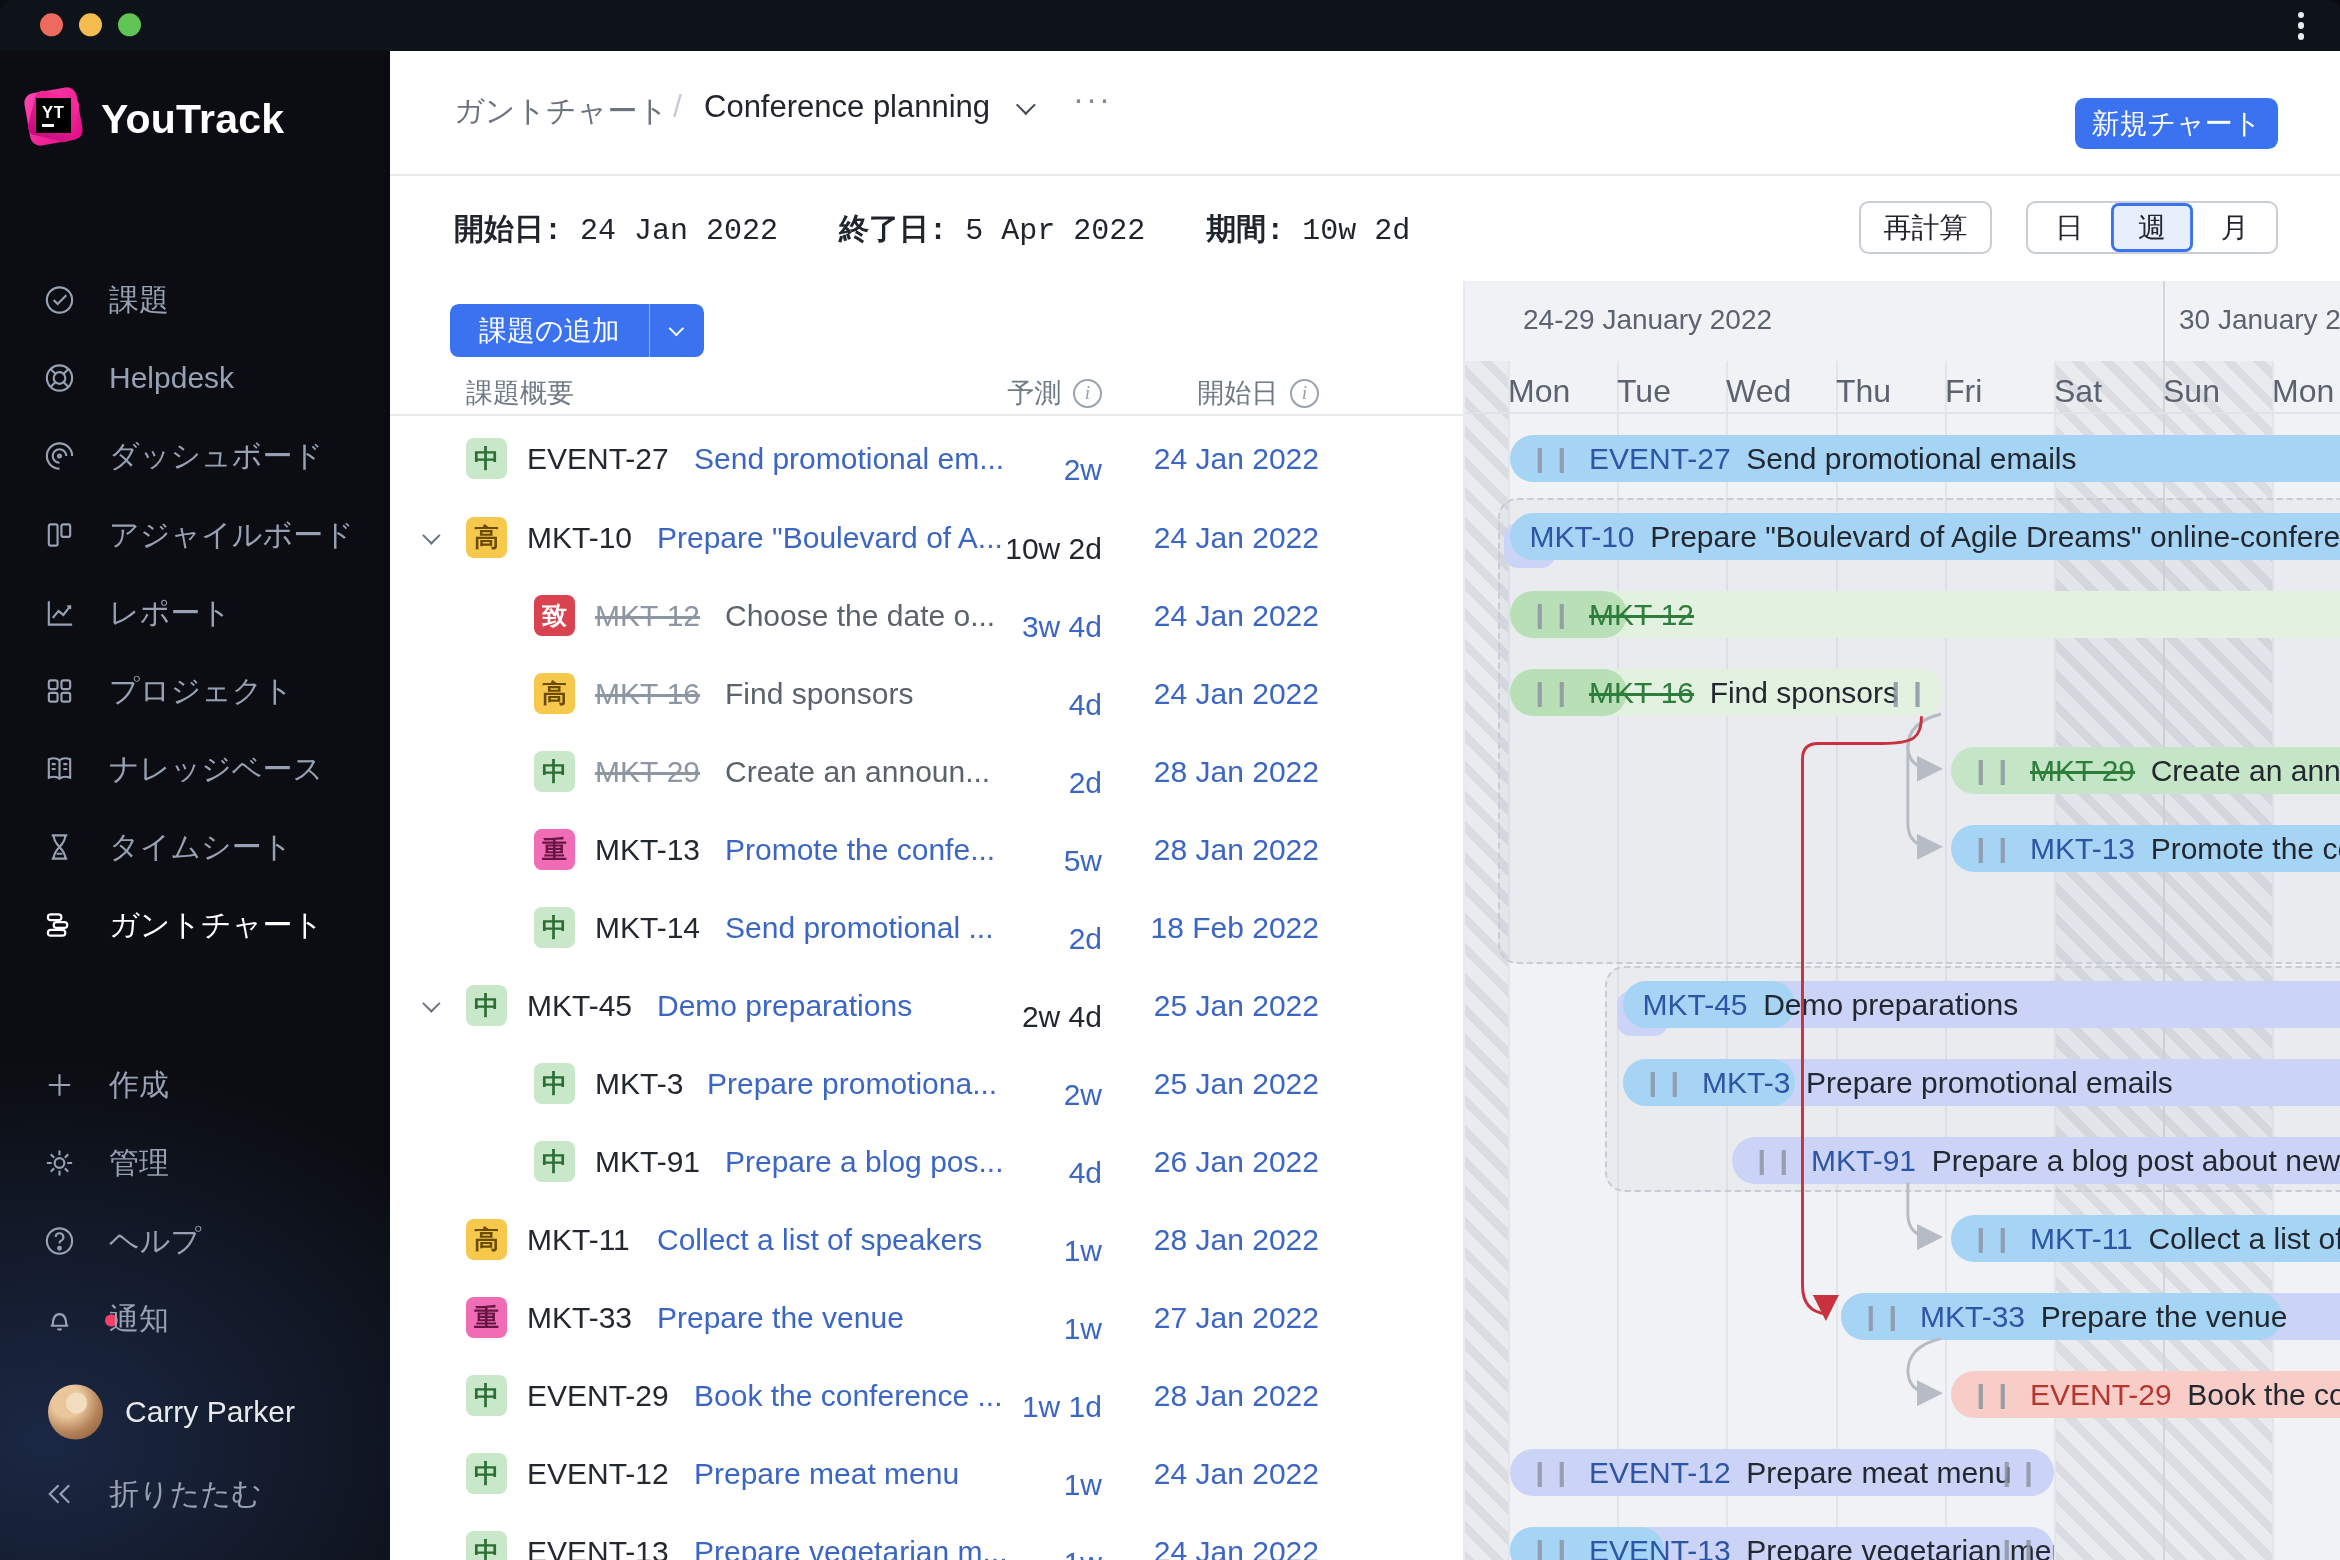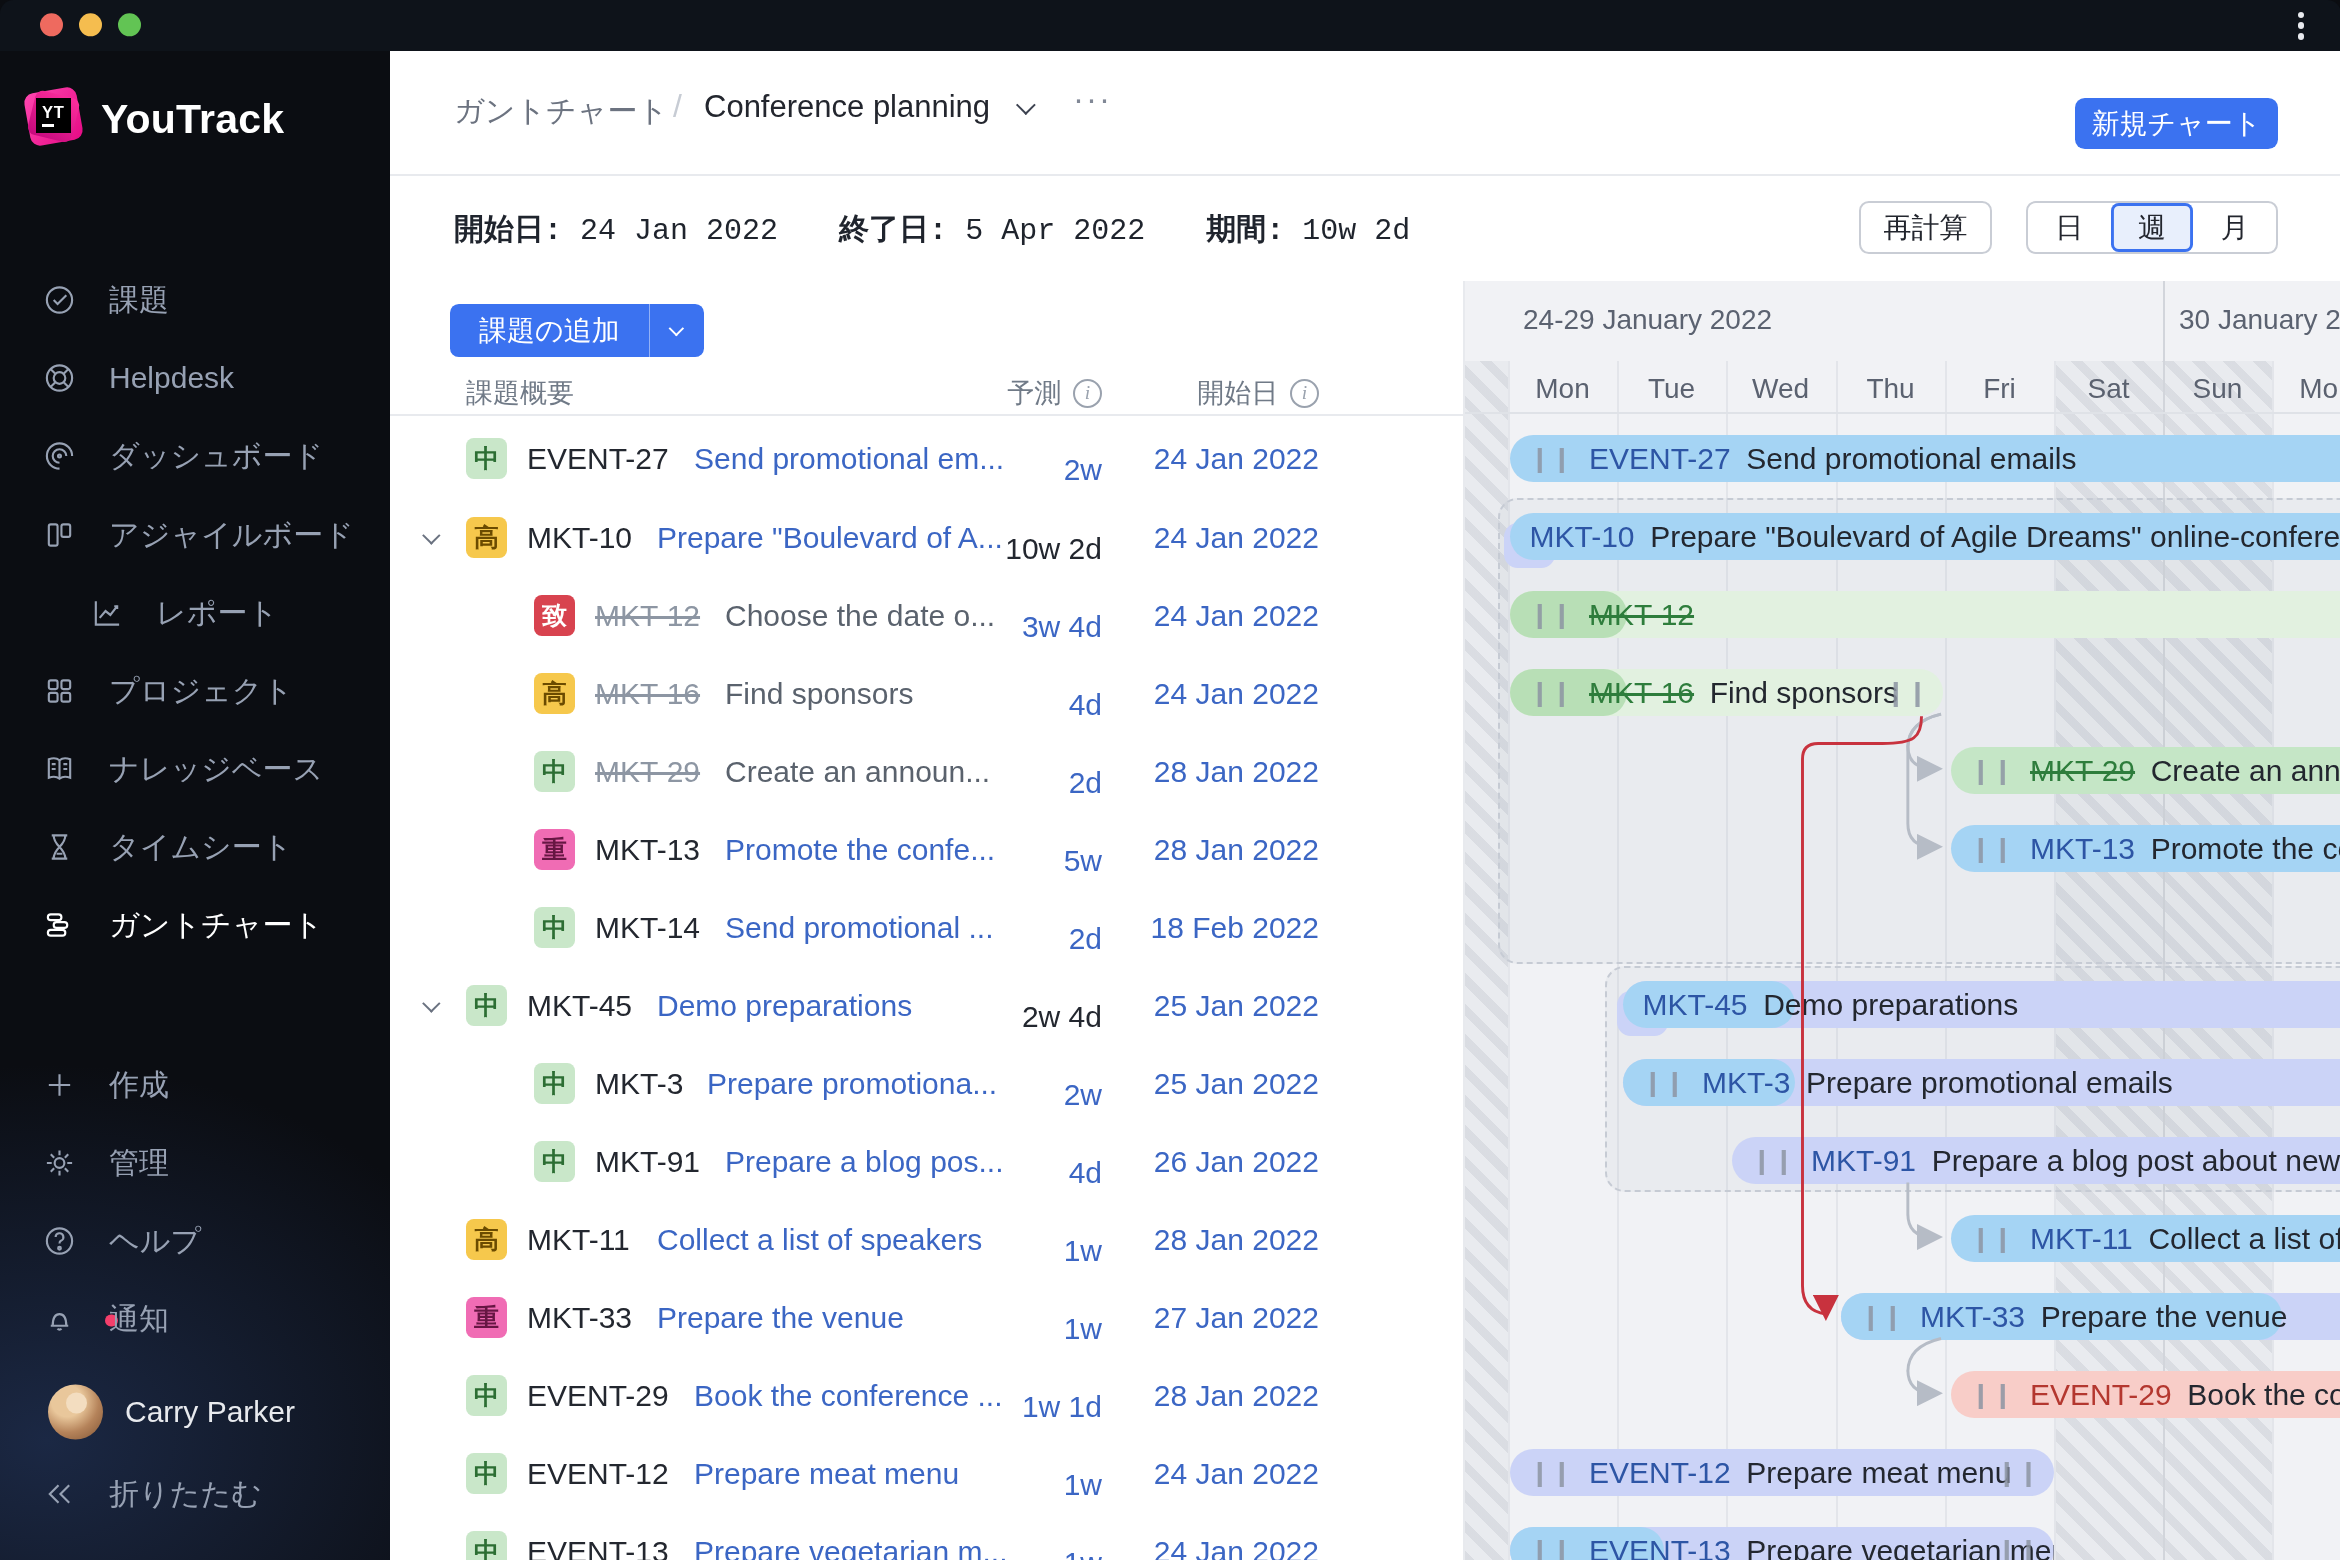--- a/index.html
+++ b/index.html
@@ -78,21 +78,21 @@
   .ttitle { position:absolute; top:23.4px; font-size:30px; color:#3b66c4; white-space:nowrap; overflow:hidden; text-overflow:ellipsis; cursor:pointer; }
   .ttitle.done { color:#5a626d; cursor:default; }
   .test { position:absolute; top:23.4px; right:361px; font-size:30px; color:#3b66c4;margin-top:11px; }
   .test.dark { color:#23272f; }
   .tdate { position:absolute; top:23.4px; right:144px; font-size:30px; color:#3b66c4; }
 
   
   .gantt { position:absolute; left:1073px; top:230px; width:878px; height:1280px; background:#f1f2f5; overflow:hidden; }
   .gweek { position:absolute; top:23.4px; font-size:28px; color:#5b6270; white-space:nowrap; }
   .gdayrow { position:absolute; left:0; top:80px; width:878px; height:53px; border-bottom:2px solid #dfe2e7; }
-  .gday { position:absolute; top:11.7px; font-size:28px; color:#5b6270; width:109px; text-align:center; }
+  .gday { position:absolute; top:11.7px; font-size:32px; color:#5b6270; width:109px; }
   .hatch { position:absolute; top:80px; bottom:0;
            background:repeating-linear-gradient(45deg, rgba(140,146,160,.16) 0 8.8px, rgba(140,146,160,0) 8.8px 21.5px), #e9ebef; }
   .gv { position:absolute; top:80px; bottom:0; width:2px; background:#e3e5ea; }
   .gv.week { top:0; background:#d2d5db; }
   .ggroup { position:absolute; border:2px dashed #c6cbd4; border-radius:19.5px; background:rgba(100,110,135,.05); }
   .gbar { position:absolute; height:47px; border-radius:23.4px; }
   .gcap { position:absolute; height:47px; border-radius:23.4px; }
   .gnub { position:absolute; height:45px; border-radius:13.7px; }
   .glabel { position:absolute; height:47px; display:flex; align-items:center; gap:15.6px; padding-left:19.5px;
             font-size:30px; white-space:nowrap; overflow:hidden; }
@@ -146,21 +146,21 @@
           </svg></span>
         <span class="lbl">ダッシュボード</span>
       </div>
       <div class="side-item" style="top: 453px;">
         <span class="icn"><svg viewBox="0 0 34 34">
             <rect x="6" y="6" width="9" height="22" rx="2"></rect>
             <rect x="19" y="6" width="9" height="13" rx="2"></rect>
           </svg></span>
         <span class="lbl">アジャイルボード</span>
       </div>
-      <div class="side-item" style="top: 531px; margin-left: 47px;">
+      <div class="side-item" style="top: 531px;">
         <span class="icn"><svg viewBox="0 0 34 34">
             <path d="M6 5v24h24"></path>
             <path d="M10 22l6-7 5 4 7-9"></path>
             <path d="M25 10h3v3"></path>
           </svg></span>
         <span class="lbl">レポート</span>
       </div>
       <div class="side-item" style="top: 609px;">
         <span class="icn"><svg viewBox="0 0 34 34">
             <rect x="6" y="6" width="9" height="9" rx="2"></rect>

